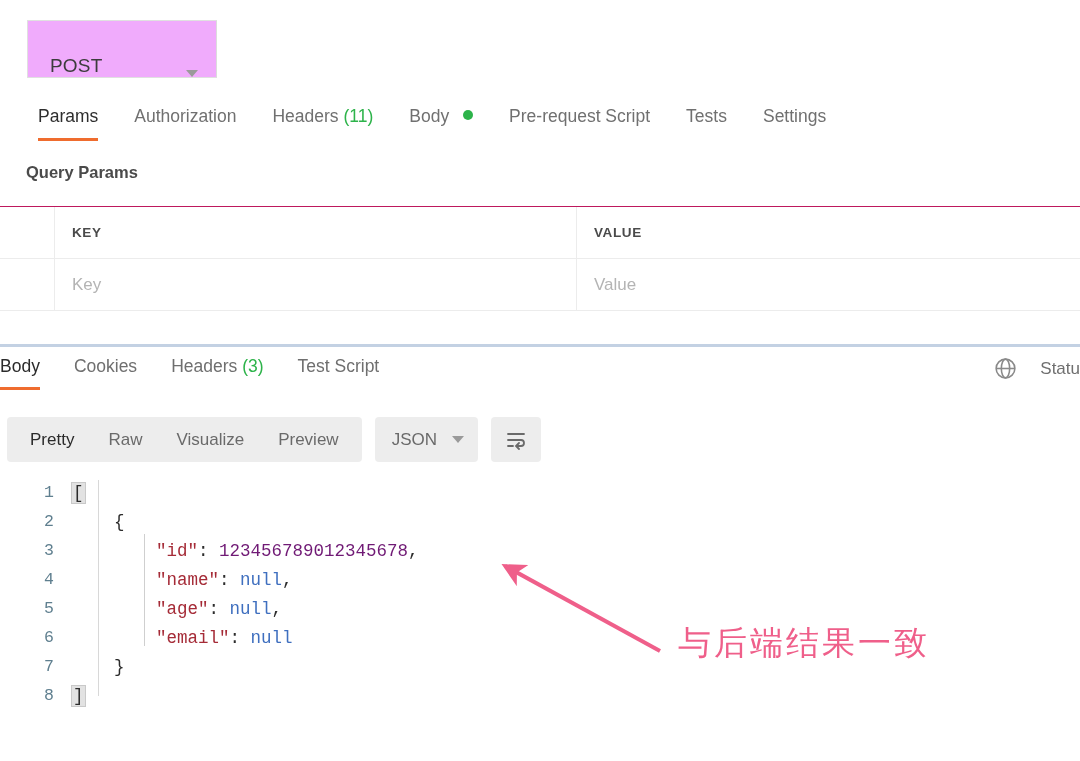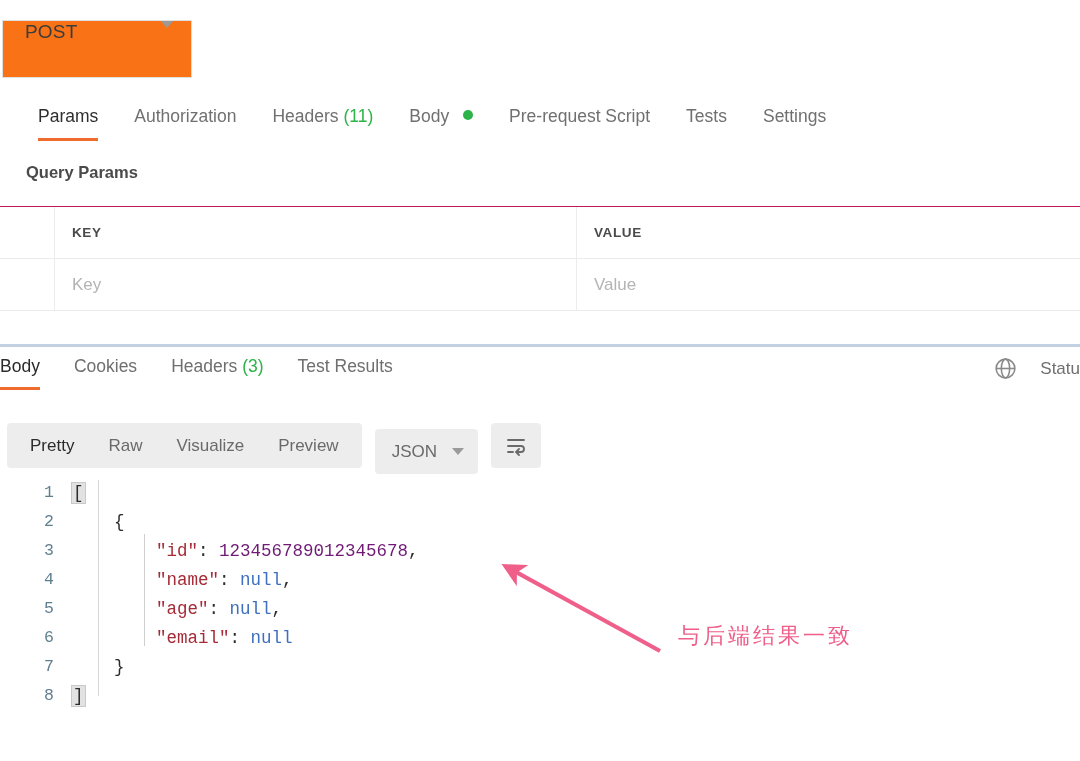--- a/index.html
+++ b/index.html
@@ -12,25 +12,25 @@
     overflow: hidden;
   }
   #app { position: relative; width: 1080px; height: 761px; background:#fff; }
 
   
   .url-row {
     position: absolute; left: 0; top: 20px; width: 1080px; height: 58px;
     display: flex; align-items: stretch;
   }
   .method-select {
-    width: 190px; margin-left: 2px;
-    background: #f97316;
+    width: 190px; margin-left: 27px;
+    background: #f0abfc;
     border: 1px solid #e0e0e0;
     border-right: 1px solid #dcdcdc;
-    display: flex; align-items: flex-start; justify-content: space-between;
+    display: flex; align-items: flex-end; justify-content: space-between;
     padding: 0 18px 0 22px;
     cursor: pointer;
   }
   .method-label {
     font-size: 19px; color: #3c3c3c; letter-spacing: .2px;
   }
   .caret {
     width: 0; height: 0;
     border-left: 6px solid transparent;
     border-right: 6px solid transparent;
@@ -138,21 +138,21 @@
   }
   .seg {
     font-size: 17px; color: #6a6a6a;
     padding: 0 17px; line-height: 45px; cursor: pointer;
     border-radius: 3px;
   }
   .seg.active { color: #2b2b2b; }
   .fmt-group {
     background: #ededed; border-radius: 4px;
     display: flex; align-items: center; height: 45px;
-    padding: 0 14px 0 17px; gap: 15px; cursor: pointer; margin-top: 12px;
+    padding: 0 14px 0 17px; gap: 15px; cursor: pointer;
   }
   .fmt-label { font-size: 17px; color: #6a6a6a; }
   .fmt-caret {
     width: 0; height: 0;
     border-left: 6px solid transparent;
     border-right: 6px solid transparent;
     border-top: 7px solid #9a9a9a;
   }
   .wrap-btn {
     background: #ededed; border-radius: 4px;
@@ -189,21 +189,21 @@
   }
   .guide-b {
     position: absolute; left: 144px; top: 534px;
     width: 1px; height: 112px; background: #cfcfcf;
   }
 
   
   .annot-svg { position: absolute; left: 0; top: 0; width: 1080px; height: 761px; pointer-events: none; }
   .annot-text {
     position: absolute; left: 678px; top: 621px;
-    font-size: 22px; color: #ef5f8a; letter-spacing: 3px;
+    font-size: 33px; color: #ef5f8a; letter-spacing: 3px;
     font-family: "DejaVu Sans", "Liberation Sans", sans-serif;
     white-space: nowrap;
   }
 </style>
 </head>
 <body>
 
 <div id="app">
 
   <div class="url-row">
@@ -261,21 +261,21 @@
       <span>Body</span>
     </div>
     <div class="stab">
       <span>Cookies</span>
     </div>
     <div class="stab">
       <span>Headers</span>
       <span class="count-green">(3)</span>
     </div>
     <div class="stab">
-      <span>Test Results</span>
+      <span>Test Script</span>
     </div>
   </div>
 
   <div class="resp-right">
     <span>
       <svg class="globe" viewBox="0 0 24 24" fill="none" stroke="#8a8a8a" stroke-width="1.5">
         <circle cx="12" cy="12" r="9"></circle>
         <ellipse cx="12" cy="12" rx="4" ry="9"></ellipse>
         <line x1="3" y1="12" x2="21" y2="12"></line>
       </svg>

